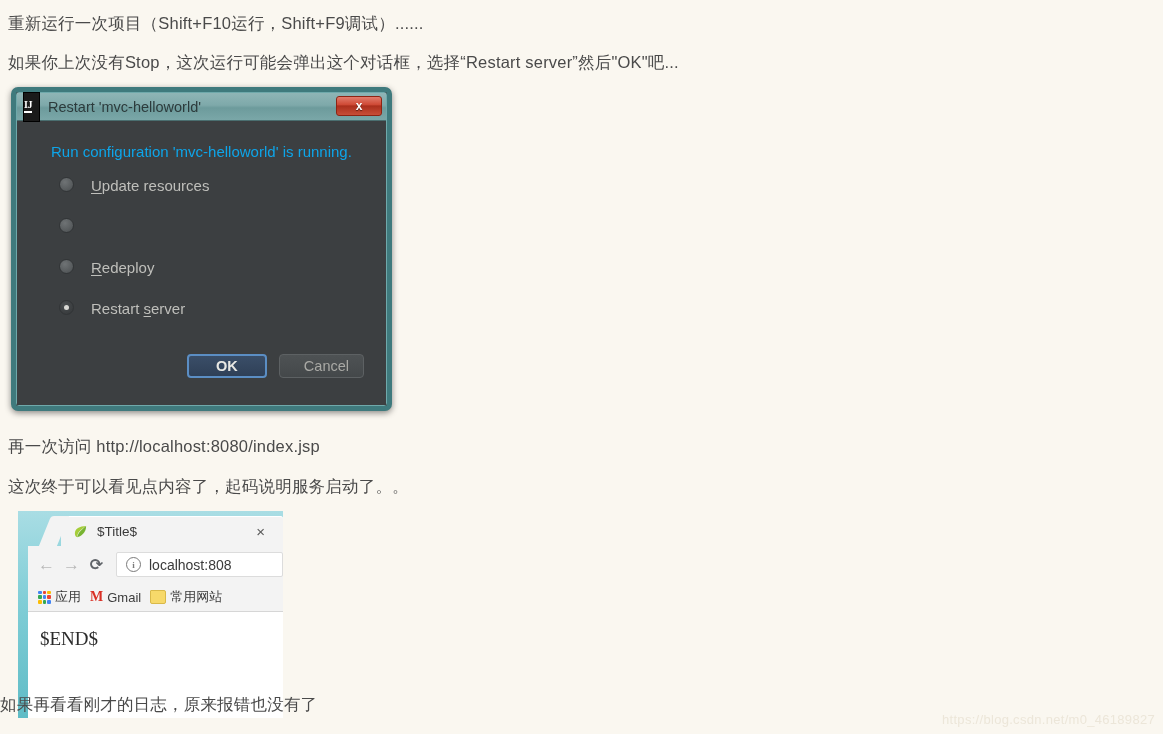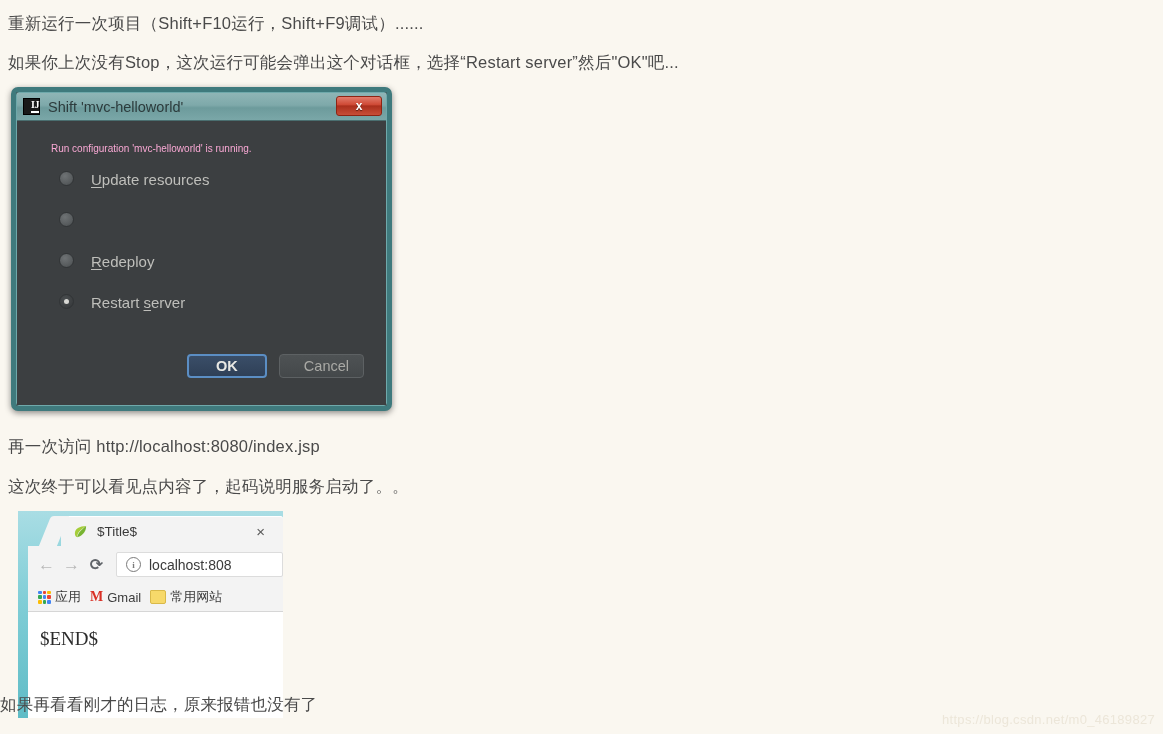--- a/index.html
+++ b/index.html
@@ -56,29 +56,29 @@
     height: 28px;
     background: linear-gradient(to bottom, #8fb5b6 0%, #7ea9aa 45%, #6d9b9c 55%, #7aa7a8 100%);
     display: flex;
     align-items: center;
     padding: 0 4px 0 6px;
     box-sizing: border-box;
     border-bottom: 1px solid #4a6e6f;
   }
   .ij-icon {
     width: 17px;
-    height: 17px;
+    height: 30px;
     background: #1a1a1a;
     color: #ffffff;
     font-size: 10px;
     font-weight: bold;
     font-family: "Liberation Serif", "DejaVu Serif", serif;
     display: flex;
     align-items: center;
-    justify-content: flex-end;
+    justify-content: flex-start;
     line-height: 1;
     flex: none;
     border: 1px solid #000;
     box-sizing: border-box;
   }
   .ij-icon span {
     border-bottom: 2px solid #ffffff;
     padding-bottom: 1px;
     letter-spacing: -0.5px;
   }
@@ -111,22 +111,22 @@
 
   .dlg-body {
     position: absolute;
     left: 0; right: 0;
     top: 29px; bottom: 0;
     background: #3c3f41;
     padding: 18px 20px 0 24px;
     box-sizing: border-box;
   }
   .dlg-message {
-    color: #f9a8d4;
-    font-size: 10px;
+    color: #0ea5e9;
+    font-size: 15px;
     margin: 3px 0 0 10px;
     white-space: nowrap;
   }
   .radio-list {
     margin-top: 17px;
     margin-left: 18px;
   }
   .radio-row {
     display: flex;
     align-items: flex-start;
@@ -415,21 +415,21 @@
 <div class="blog-line" id="para-1">重新运行一次项目（Shift+F10运行，Shift+F9调试）......</div>
 <div class="blog-line" id="para-2">如果你上次没有Stop，这次运行可能会弹出这个对话框，选择“Restart server”然后"OK"吧...</div>
 
 <div id="dialog">
   <div class="dlg-inner">
 
     <div class="dlg-titlebar">
       <div class="ij-icon">
           <span>IJ</span>
         </div>
-      <div class="dlg-title">Shift 'mvc-helloworld'</div>
+      <div class="dlg-title">Restart 'mvc-helloworld'</div>
       <div class="dlg-close">x</div>
     </div>
 
     <div class="dlg-body">
       <div class="dlg-message">Run configuration 'mvc-helloworld' is running.</div>
 
       <div class="radio-list">
         <div class="radio-row">
           <span class="radio-mark"></span>
           <span class="radio-label"><u>U</u>pdate resources</span>

